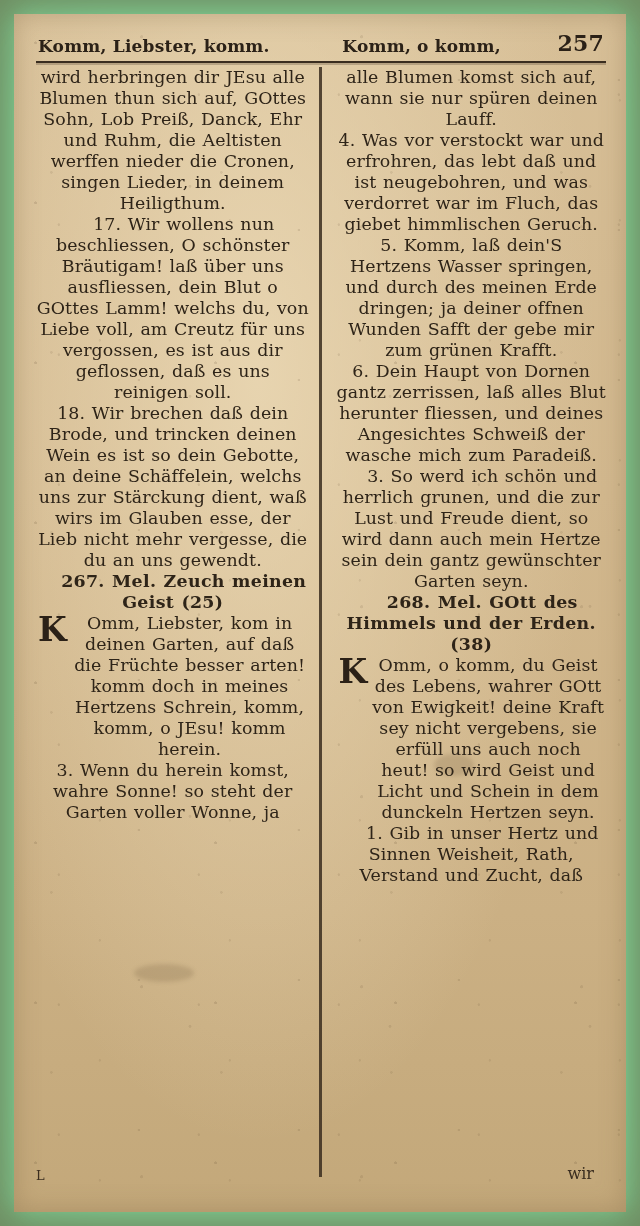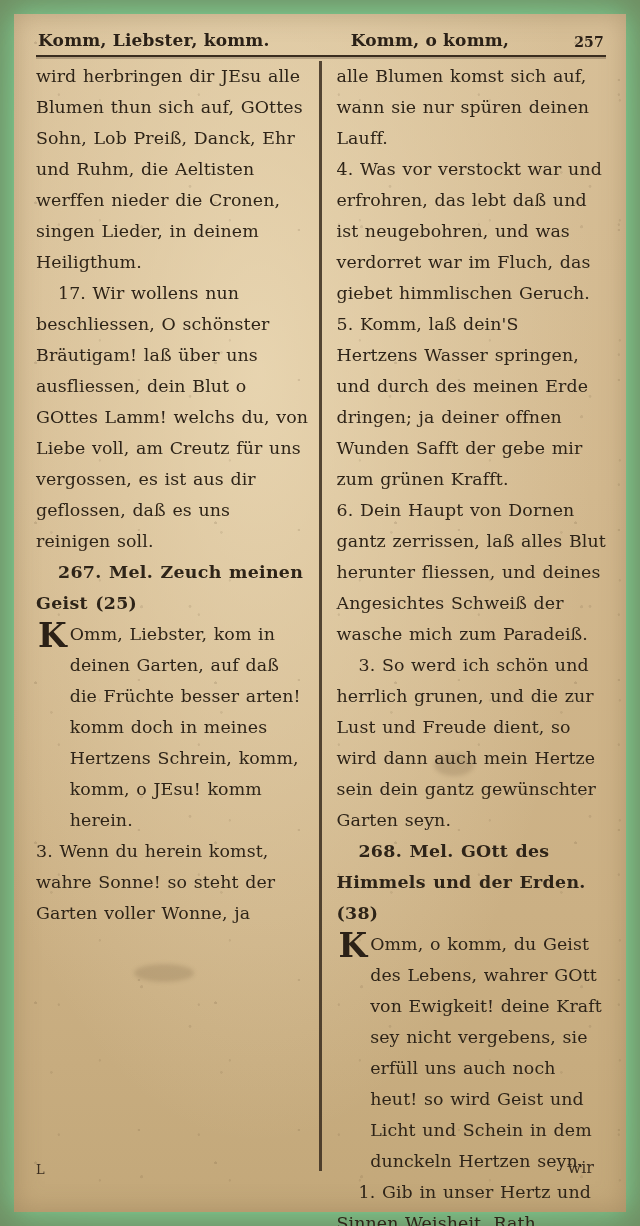--- a/index.html
+++ b/index.html
@@ -80,21 +80,21 @@
     justify-content: space-between;
     font-family: "DejaVu Serif", serif;
     font-weight: bold;
     color: #2b2117;
     font-size: 17px;
     letter-spacing: .2px;
     padding: 0 2px 2px 2px;
   }
   .head .h-left  { flex: 0 0 auto; }
   .head .h-mid   { flex: 0 0 auto; margin-left: 16px; text-align: center; }
-  .head .h-right { flex: 0 0 auto; font-size: 14px; }
+  .head .h-right { flex: 0 0 auto; font-size: 22px; }
 
   .rule {
     height: 2px;
     background: #3a2d1f;
     margin: 3px 0 4px 0;
     box-shadow: 0 2px 0 rgba(58,45,31,.25);
   }
 
   
   .cols {
@@ -114,23 +114,23 @@
     background: #3a2d1f;
     margin: 0 2px;
     flex: 0 0 auto;
     opacity: .85;
   }
 
   p {
     margin: 0;
     color: #2e2418;
     font-size: 17.4px;
-    line-height: 31px;
-    font-family: "DejaVu Serif", serif;
-    text-align: left;
+    line-height: 21px;
+    font-family: "DejaVu Serif", serif;
+    text-align: center;
     letter-spacing: .1px;
     word-spacing: 1px;
   }
   p.ind { text-indent: 22px; }
 
   .hymnhead {
     font-weight: bold;
     letter-spacing: .3px;
   }
 
@@ -186,20 +186,21 @@
         <span class="h-mid">Komm, o komm,</span>
         <span class="h-right">257</span>
       </div>
       <div class="rule"></div>
 
       <div class="cols">
 
         <div class="col left">
           <p>wird herbringen dir JEsu alle Blumen thun sich auf, GOttes Sohn, Lob Preiß, Danck, Ehr und Ruhm, die Aeltisten werffen nieder die Cronen, singen Lieder, in deinem Heiligthum.</p>
           <p class="ind">17. Wir wollens nun beschliessen, O schönster Bräutigam! laß über uns ausfliessen, dein Blut o GOttes Lamm! welchs du, von Liebe voll, am Creutz für uns vergossen, es ist aus dir geflossen, daß es uns reinigen soll.</p>
+          <p>18. Wir brechen daß dein Brode, und trincken deinen Wein es ist so dein Gebotte, an deine Schäffelein, welchs uns zur Stärckung dient, waß wirs im Glauben esse, der Lieb nicht mehr vergesse, die du an uns gewendt.</p>
           <p class="ind hymnhead">267. Mel. Zeuch meinen Geist          (25)</p>
           <div>
             <span class="dropcap">K</span>
             <p class="afterdrop">Omm, Liebster, kom in deinen Garten, auf daß die Früchte besser arten! komm doch in meines Hertzens Schrein, komm, komm, o JEsu! komm herein.</p>
           </div>
           <p>3. Wenn du herein komst, wahre Sonne! so steht der Garten voller Wonne, ja</p>
           <div class="sig">L</div>
         </div>
 
         <div class="divider"></div>

